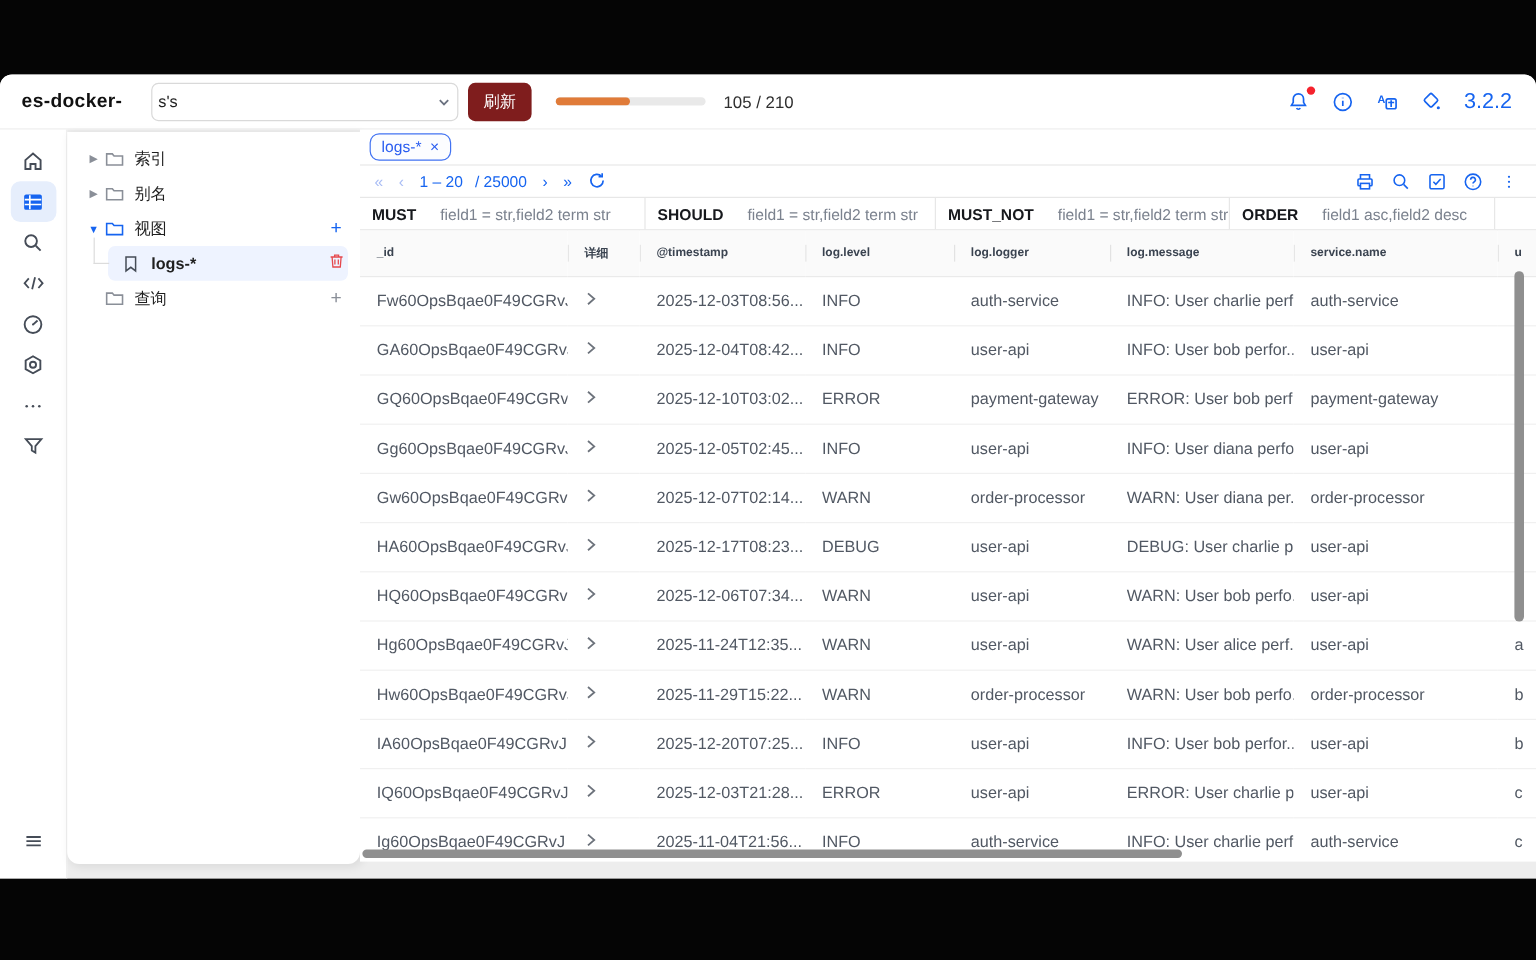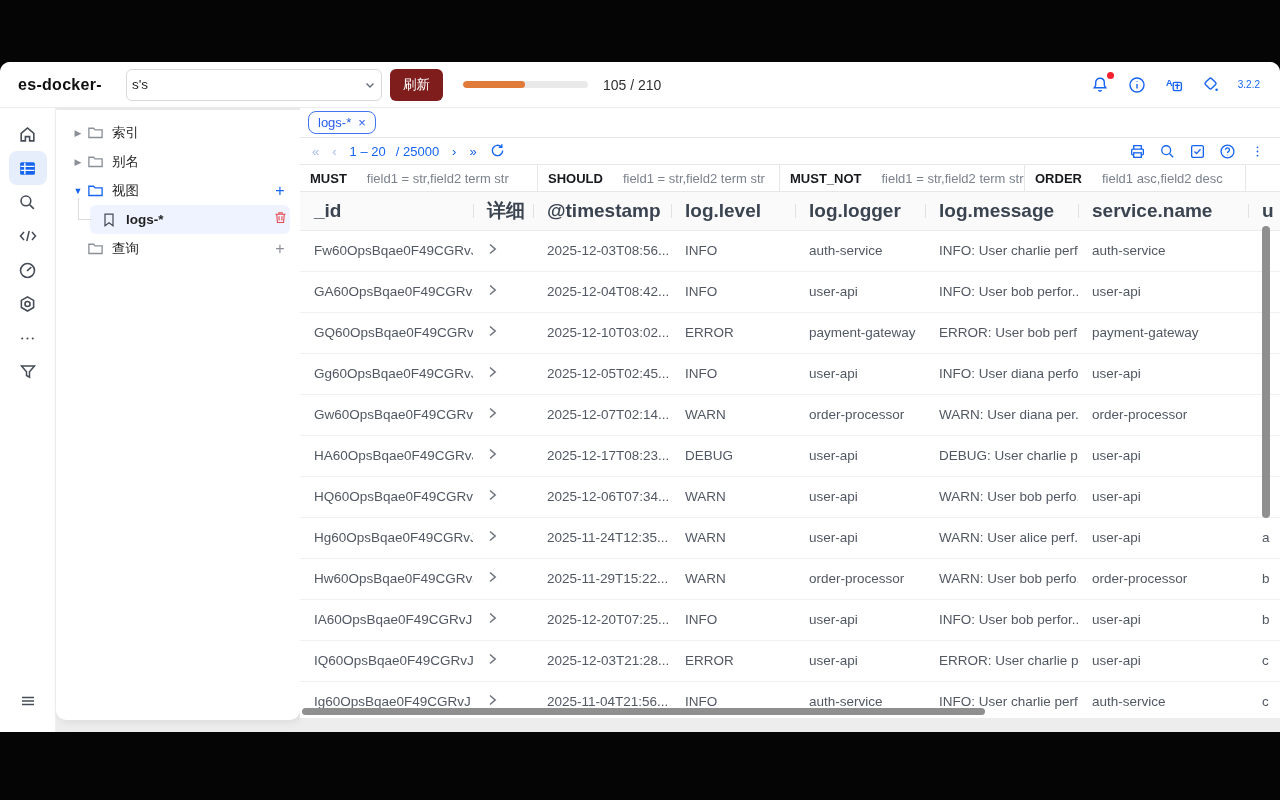--- a/index.html
+++ b/index.html
@@ -16,21 +16,21 @@
                 display:flex; align-items:center; justify-content:space-between; padding:0 5px; font-size:13.5px; color:#1f1f1f; background:#fff; cursor:pointer; }
   .btn-refresh { margin-left:8px; height:32px; padding:0 13px; background:#7f1d1d; color:#fff; border:none; border-radius:6px; font-size:13.5px; cursor:pointer; font-family:inherit; }
   .progress-wrap { margin-left:20px; display:flex; align-items:center; gap:15px; }
   .progress-track { width:125px; height:7px; background:#e9e9e9; border-radius:4px; overflow:hidden; }
   .progress-fill { height:100%; background:#e07b39; border-radius:4px; width:50%; }
   .progress-text { font-size:14px; color:#2f2f2f; }
   .hdr-right { margin-left:auto; display:flex; align-items:center; gap:17px; }
   .hicon { position:relative; width:20px; height:20px; display:flex; align-items:center; justify-content:center; cursor:pointer; }
   .hicon svg { stroke:#1664f0; fill:none; stroke-width:1.4; }
   .bell-dot { position:absolute; top:-3px; right:-4px; width:7px; height:7px; border-radius:50%; background:#f5222d; }
-  .version { font-size:10px; color:#1664f0; }
+  .version { font-size:18px; color:#1664f0; }
 
   
   .app-body { flex:1; display:flex; background:#ededed; min-height:0; }
 
   .rail { width:56px; background:#fff; border-right:1px solid #f0f0f0; display:flex; flex-direction:column; align-items:center; padding-top:9px; }
   .rail-btn { width:38px; height:34px; display:flex; align-items:center; justify-content:center; border-radius:8px; cursor:pointer; }
   .rail-btn svg { stroke:#454c57; fill:none; stroke-width:1.5; }
   .rail-btn.active { background:#e6eefc; }
   .rail-btn.active svg { stroke:#1664f0; }
   .rail-spacer { flex:1; }
@@ -73,21 +73,21 @@
   .chips { flex:0 0 28px; display:flex; border-top:1px solid #e7e7e7; border-bottom:1px solid #e7e7e7; font-size:13px; }
   .chip { display:flex; align-items:center; gap:20px; padding:0 10px; border-right:1px solid #e7e7e7; overflow:hidden; white-space:nowrap; cursor:pointer; }
   .chip:nth-child(1){ width:238px; } .chip:nth-child(2){ width:242px;align-items:center; }
   .chip:nth-child(3){ width:245px; } .chip:nth-child(4){ width:221px; }
   .chip .lbl { font-weight:700; color:#16181c; }
   .chip .val { color:#7b828e; }
   .chips .filler { flex:1; }
 
   .table-wrap { flex:1; overflow:hidden; }
   table { border-collapse:collapse; table-layout:fixed; width:1038px; }
-  thead th { height:38px; background:#fafafa; font-size:19px; font-weight:700; color:#3a4350; text-align:left;
+  thead th { height:38px; background:#fafafa; font-size:10px; font-weight:700; color:#3a4350; text-align:left;
              padding:0 0 0 14px; border-bottom:1px solid #eaeaea; position:relative; white-space:nowrap; overflow:hidden; }
   thead th + th::before { content:""; position:absolute; left:0; top:12px; height:14px; width:1px; background:#e2e2e2; }
   tbody td { height:41px; font-size:13.5px; color:#515863; padding:0 0 0 14px; border-bottom:1px solid #f0f0f0;
              white-space:nowrap; overflow:hidden; }
   .c-detail svg { stroke:#6d737c; fill:none; stroke-width:1.5; }
 
   .hscroll { position:absolute; left:2px; bottom:3px; width:683px; height:7px; background:#8f8f8f; border-radius:4px; }
   .vscroll { position:absolute; right:10px; top:118px; width:8px; height:292px; background:#8f8f8f; border-radius:4px; }
 </style>
 </head>

